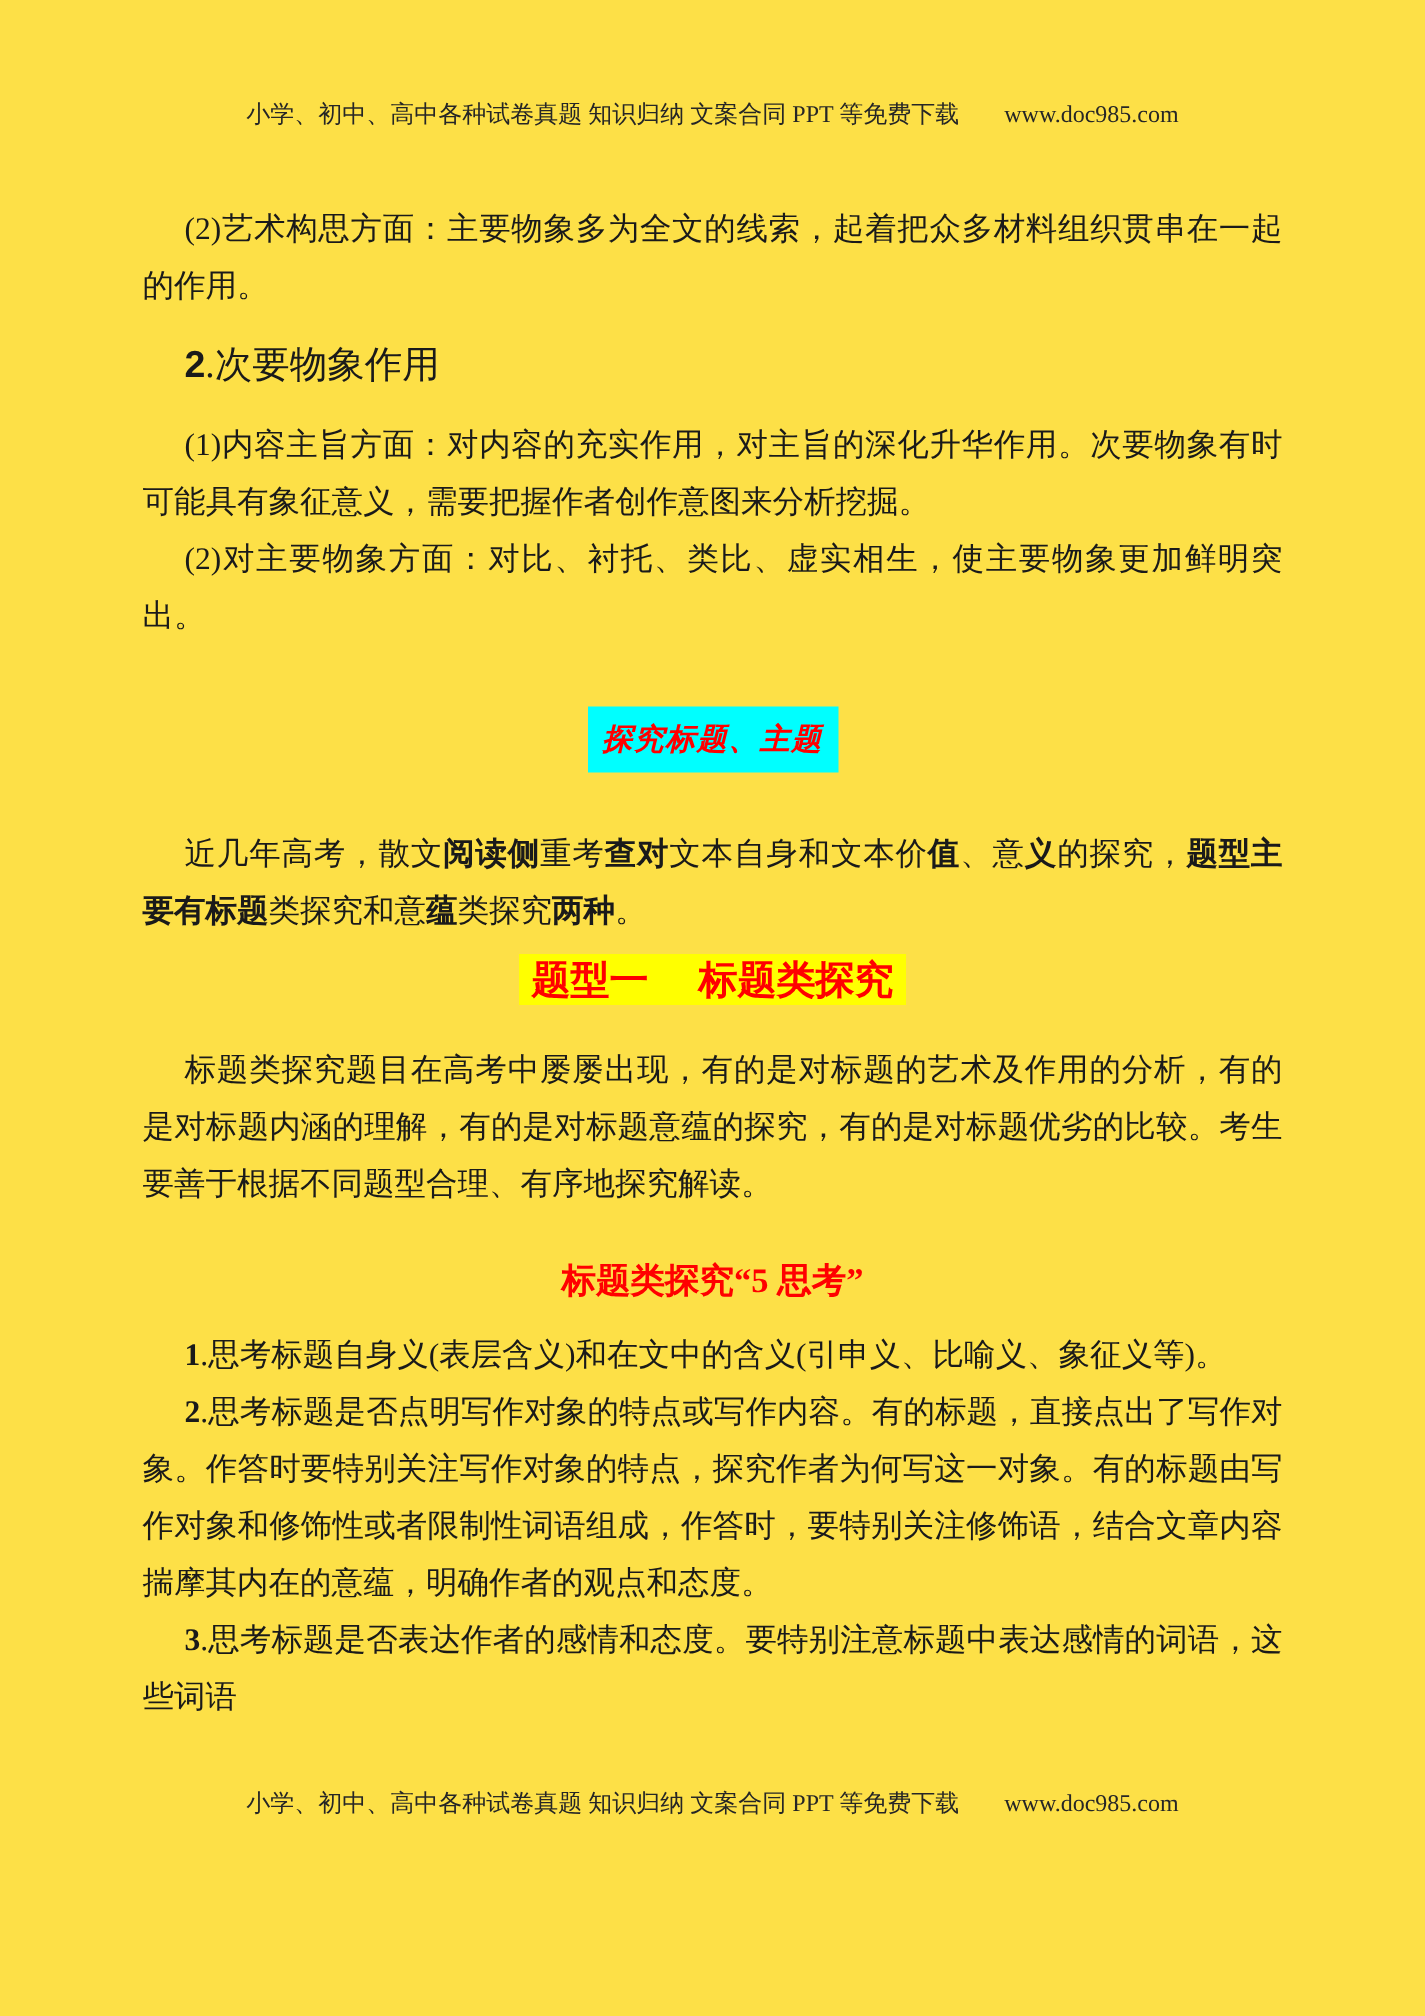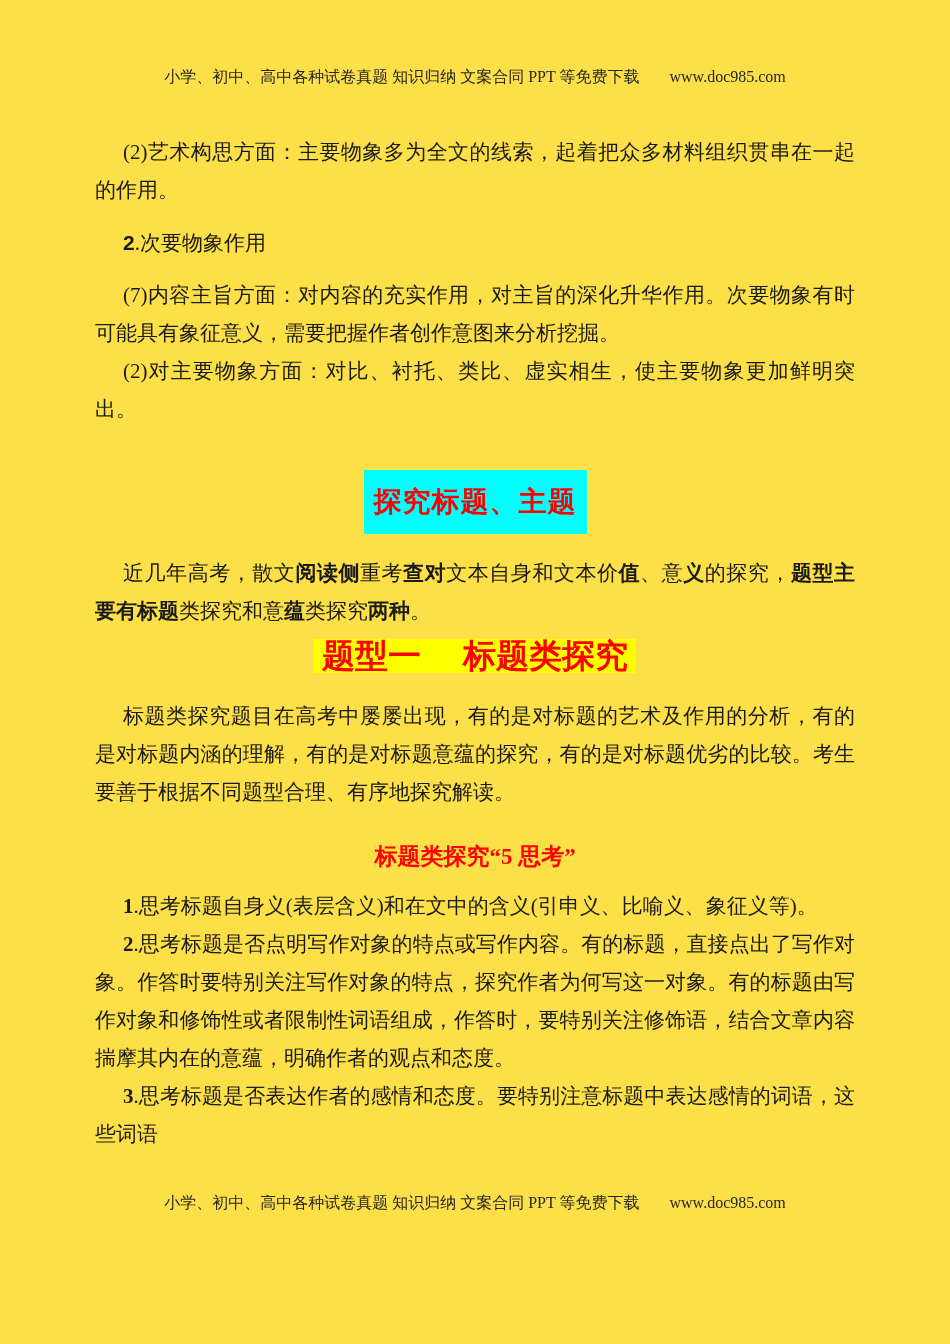--- a/index.html
+++ b/index.html
@@ -40,48 +40,49 @@
     text-indent: 28px;
     color: var(--body_text, #1a1a1a);
   }
   .sans-para {
     font-family: "Liberation Sans", "DejaVu Sans", sans-serif;
   }
   .bseg { font-weight: bold; }
   .heading2 {
     margin: 15px 0 14px 0;
     text-indent: 28px;
-    font-size: 21px;
+    font-size: 25px;
     line-height: 38px;
   }
   .num-sans {
     font-family: "Liberation Sans", "DejaVu Sans", sans-serif;
     font-weight: bold;
   }
   .num-serif { font-weight: bold; }
   .title-row { margin-top: 42px; text-align: center; }
   .main-title {
     display: inline-block;
     background: var(--highlight_cyan, #00ffff);
     color: var(--accent_red, #ff0000);
     font-weight: bold;
-    font-size: 28px;
+    font-size: 20px;
     line-height: 40px;
-    padding: 12px 10px;
+    padding: 2px 10px;
     letter-spacing: 1px;
     font-family: "Liberation Sans", "DejaVu Sans", sans-serif;
+    font-style: italic;
   }
-  .intro-para { margin-top: 20px; }
+  .intro-para { margin-top: 36px; }
   .subtitle-row { margin-top: 9px; text-align: center; }
   .subtitle {
     display: inline-block;
     background: var(--highlight_yellow, #ffff00);
     color: var(--accent_red, #ff0000);
     font-weight: bold;
-    font-size: 33px;
+    font-size: 26px;
     line-height: 34px;
     padding: 0 8px;
     font-family: "Liberation Sans", "DejaVu Sans", sans-serif;
   }
   .section-intro { margin-top: 24px; }
   .red-heading {
     margin-top: 27px;
     text-align: center;
     color: var(--accent_red, #ff0000);
     font-weight: bold;
@@ -100,21 +101,21 @@
     <span>小学、初中、高中各种试卷真题 知识归纳 文案合同 PPT 等免费下载</span><span class="site-url">www.doc985.com</span>
   </div>
 
   <div class="content">
 
 
     <p class="para">(2)艺术构思方面：主要物象多为全文的线索，起着把众多材料组织贯串在一起的作用。</p>
 
     <p class="heading2"><span class="num-sans">2</span><span>.次要物象作用</span></p>
 
-    <p class="para">(7)内容主旨方面：对内容的充实作用，对主旨的深化升华作用。次要物象有时可能具有象征意义，需要把握作者创作意图来分析挖掘。</p>
+    <p class="para">(1)内容主旨方面：对内容的充实作用，对主旨的深化升华作用。次要物象有时可能具有象征意义，需要把握作者创作意图来分析挖掘。</p>
 
     <p class="para">(2)对主要物象方面：对比、衬托、类比、虚实相生，使主要物象更加鲜明突出。</p>
 
 
     <div class="title-row">
       <span class="main-title">探究标题、主题</span>
     </div>
 
     <p class="para sans-para intro-para"><span>近几年高考，散文</span><span class="bseg">阅读侧</span><span>重考</span><span class="bseg">查对</span><span>文本自身和文本价</span><span class="bseg">值</span><span>、意</span><span class="bseg">义</span><span>的探究，</span><span class="bseg">题型主要有标题</span><span>类探究和意</span><span class="bseg">蕴</span><span>类探究</span><span class="bseg">两种</span><span>。</span></p>
 

